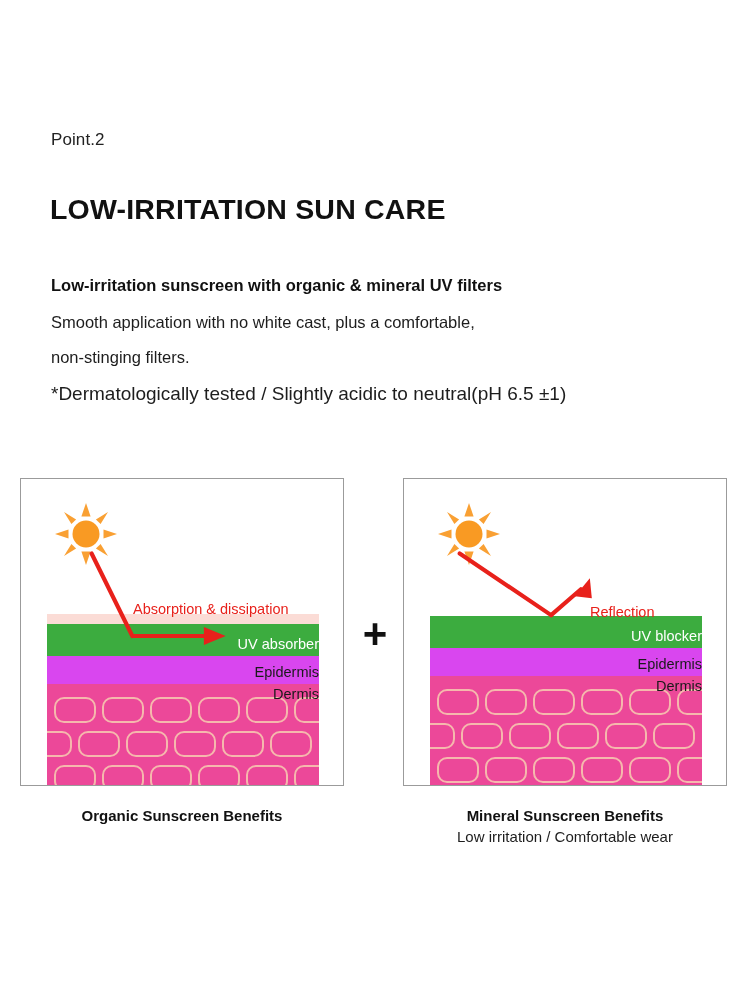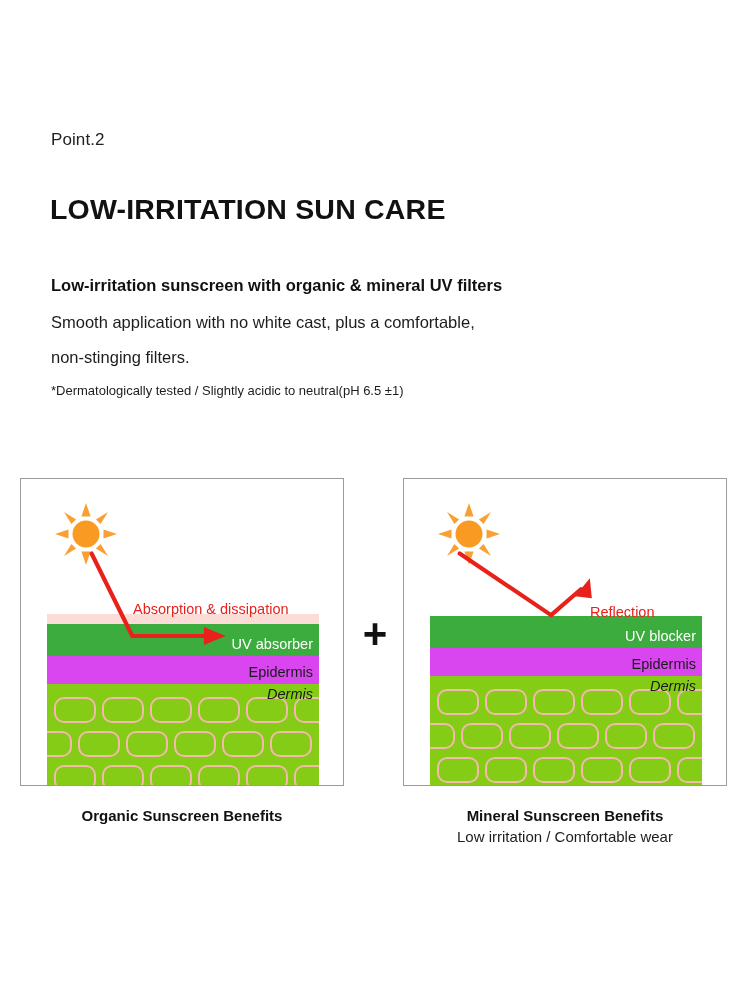--- a/index.html
+++ b/index.html
@@ -57,21 +57,21 @@
     font-size: 16.5px;
     color: #1d1d1d;
     white-space: nowrap;
   }
   .body-line.l1 { top: 277px; }
   .body-line.l2 { top: 312px; }
   .note {
     position: absolute;
     left: 51px;
     top: 347px;
-    font-size: 13px;
+    font-size: 19px;
     color: #1d1d1d;
     white-space: nowrap;
     text-align: center;
   }
 
   
   .panel {
     position: absolute;
     top: 442px;
     width: 324px;
@@ -102,21 +102,21 @@
     position: absolute;
     left: 26px;
     width: 272px;
   }
   .layer {
     position: relative;
     box-sizing: border-box;
   }
   .layer-label {
     position: absolute;
-    right: 6px;
+    right: 0;
     bottom: 2px;
     font-size: 14.5px;
     white-space: nowrap;
   }
   .layer-cap {
     height: 10px;
     background: #fbdcd6;
   }
   .layer-filter {
     height: 32px;
@@ -130,22 +130,21 @@
     height: 28px;
     background: #d946ef;
     text-align: right;
   }
   .layer-epidermis .layer-label {
     color: #1a1a1a;
     bottom: 4px;
   }
   .layer-dermis {
     height: 110px;
-    background: #84cc16;
-    font-style: italic;
+    background: #ec4899;
   }
   .layer-dermis .layer-label {
     color: #1a1a1a;
     bottom: auto;
     top: 2px;
   }
   .cells {
     position: absolute;
     left: 0; top: 0;
     width: 100%;

